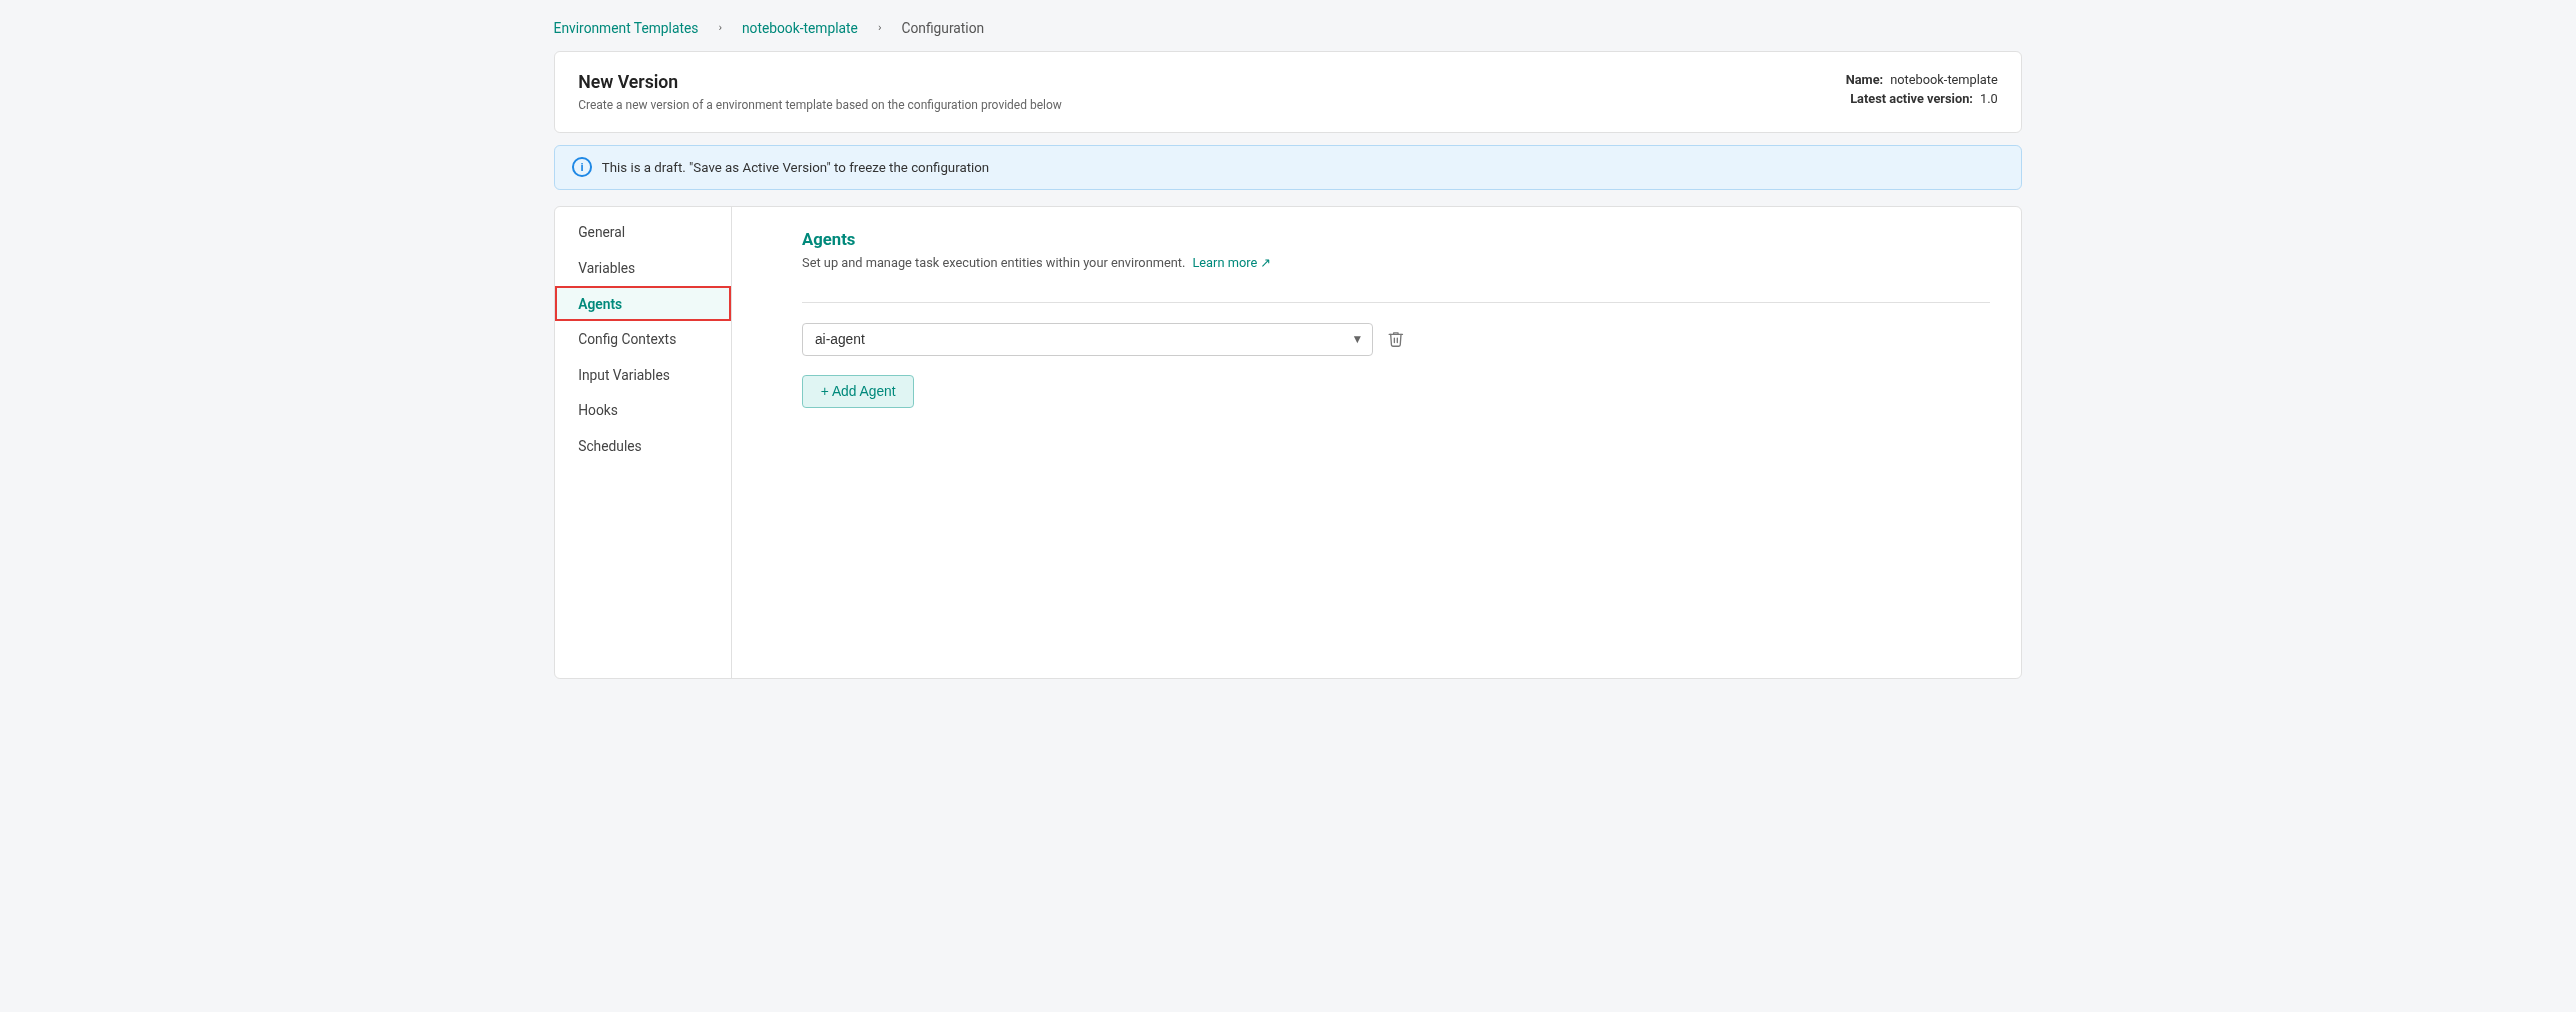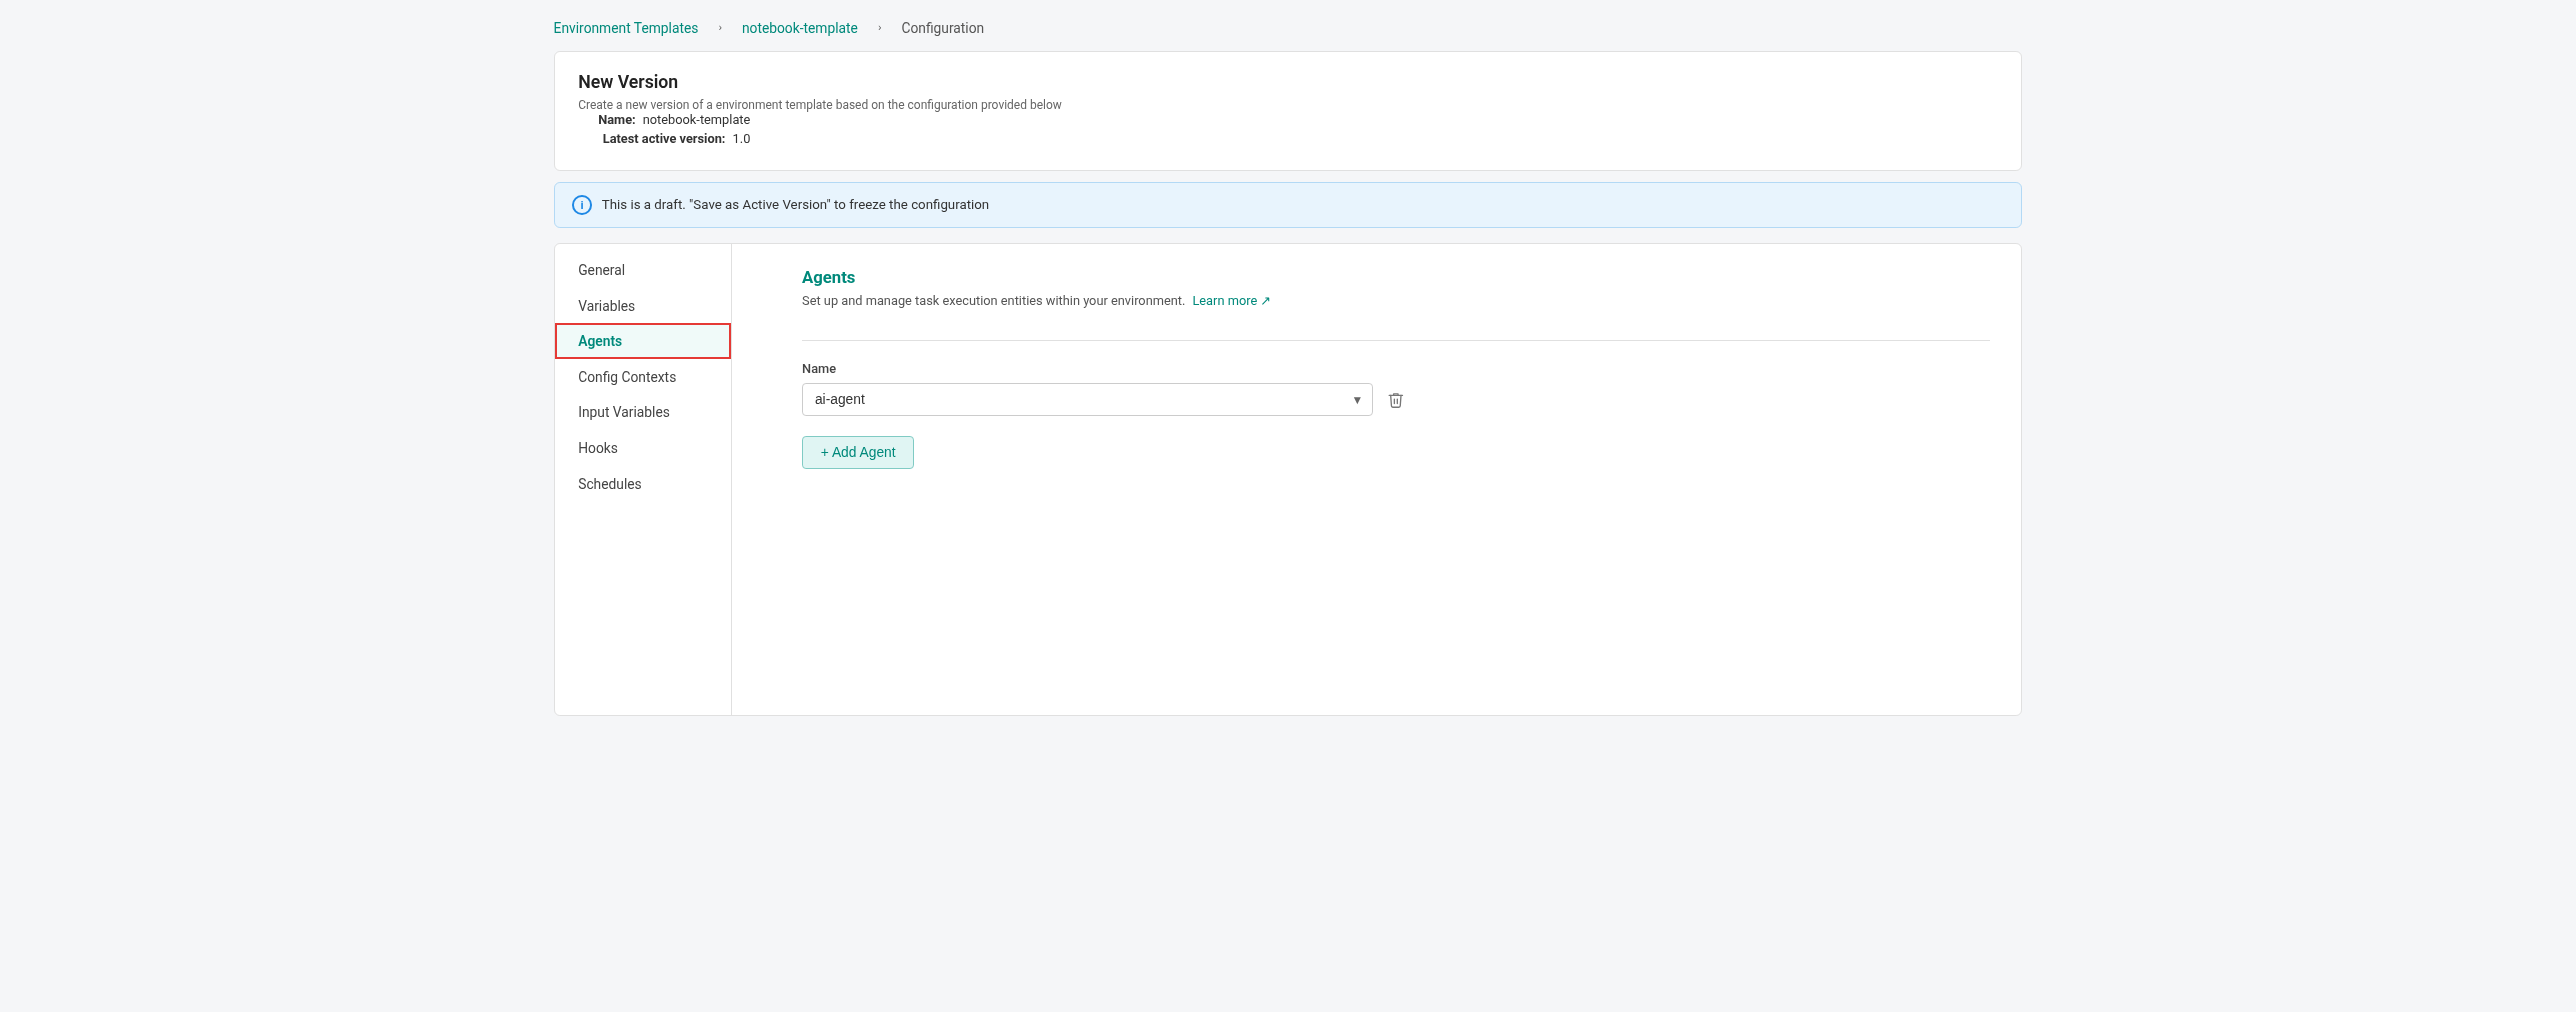--- a/index.html
+++ b/index.html
@@ -33,21 +33,20 @@
     
     .header-card {
       background: #fff;
       border: 1px solid #e0e0e0;
       border-radius: 5.9px;
       padding: 19.7px 23.6px;
       display: flex;
       justify-content: space-between;
       align-items: flex-start;
       margin-bottom: 11.8px;
-      flex-direction: column;
     }
     .header-card-left .title {
       font-size: 17.7px;
       font-weight: 600;
       color: #222;
       margin-bottom: 5.9px;
     }
     .header-card-left .subtitle {
       color: #666;
       font-size: 12px;
@@ -276,21 +275,20 @@
       </div>
     </nav>
 
     <div class="content-area">
       <div class="content-title">Agents</div>
       <div class="content-desc">
         <span>Set up and manage task execution entities within your environment.</span>
         <a class="learn-more">Learn more ↗</a>
       </div>
 
-      <div class="field-label">Name</div>
 
       <div class="agent-row">
         <div class="agent-select-wrapper">
           <select class="agent-select">
             <option value="ai-agent">ai-agent</option>
           </select>
           <span class="select-arrow">▼</span>
         </div>
         <button class="delete-btn" title="Delete agent">
           <svg class="trash-icon" viewBox="0 0 24 24" fill="none" stroke="#777" stroke-width="1.8" stroke-linecap="round" stroke-linejoin="round">

